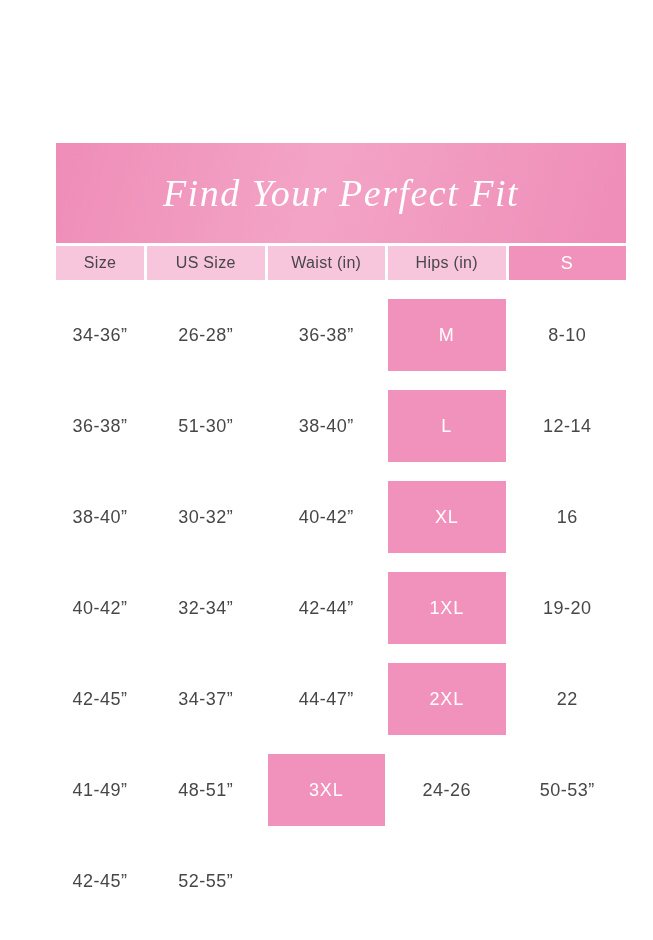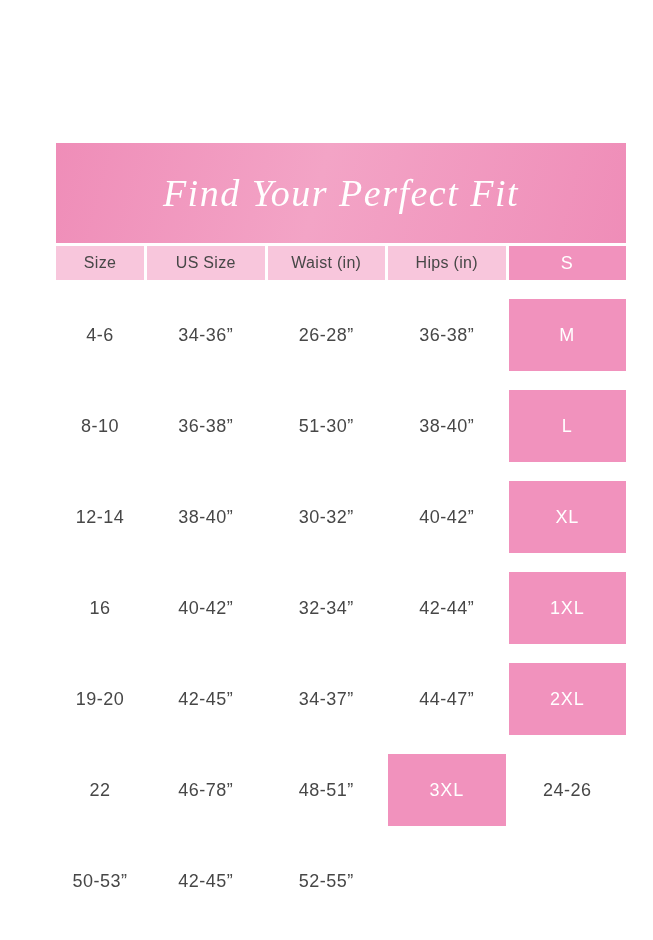--- a/index.html
+++ b/index.html
@@ -78,21 +78,20 @@
   </div>
 
   <div class="grid">
 
     <div class="cell head-cell">Size</div>
     <div class="cell head-cell">US Size</div>
     <div class="cell head-cell">Waist (in)</div>
     <div class="cell head-cell">Hips (in)</div>
 
     <div class="cell size-cell">S</div>
-    <div class="cell data-cell">4-6</div>
     <div class="cell data-cell">34-36”</div>
     <div class="cell data-cell">26-28”</div>
     <div class="cell data-cell">36-38”</div>
 
     <div class="cell size-cell">M</div>
     <div class="cell data-cell">8-10</div>
     <div class="cell data-cell">36-38”</div>
     <div class="cell data-cell">51-30”</div>
     <div class="cell data-cell">38-40”</div>
 
@@ -109,21 +108,21 @@
     <div class="cell data-cell">42-44”</div>
 
     <div class="cell size-cell">1XL</div>
     <div class="cell data-cell">19-20</div>
     <div class="cell data-cell">42-45”</div>
     <div class="cell data-cell">34-37”</div>
     <div class="cell data-cell">44-47”</div>
 
     <div class="cell size-cell">2XL</div>
     <div class="cell data-cell">22</div>
-    <div class="cell data-cell">46-78”</div>
+    <div class="cell data-cell">41-49”</div>
     <div class="cell data-cell">48-51”</div>
 
     <div class="cell size-cell">3XL</div>
     <div class="cell data-cell">24-26</div>
     <div class="cell data-cell">50-53”</div>
     <div class="cell data-cell">42-45”</div>
     <div class="cell data-cell">52-55”</div>
 
   </div>
 </div>

